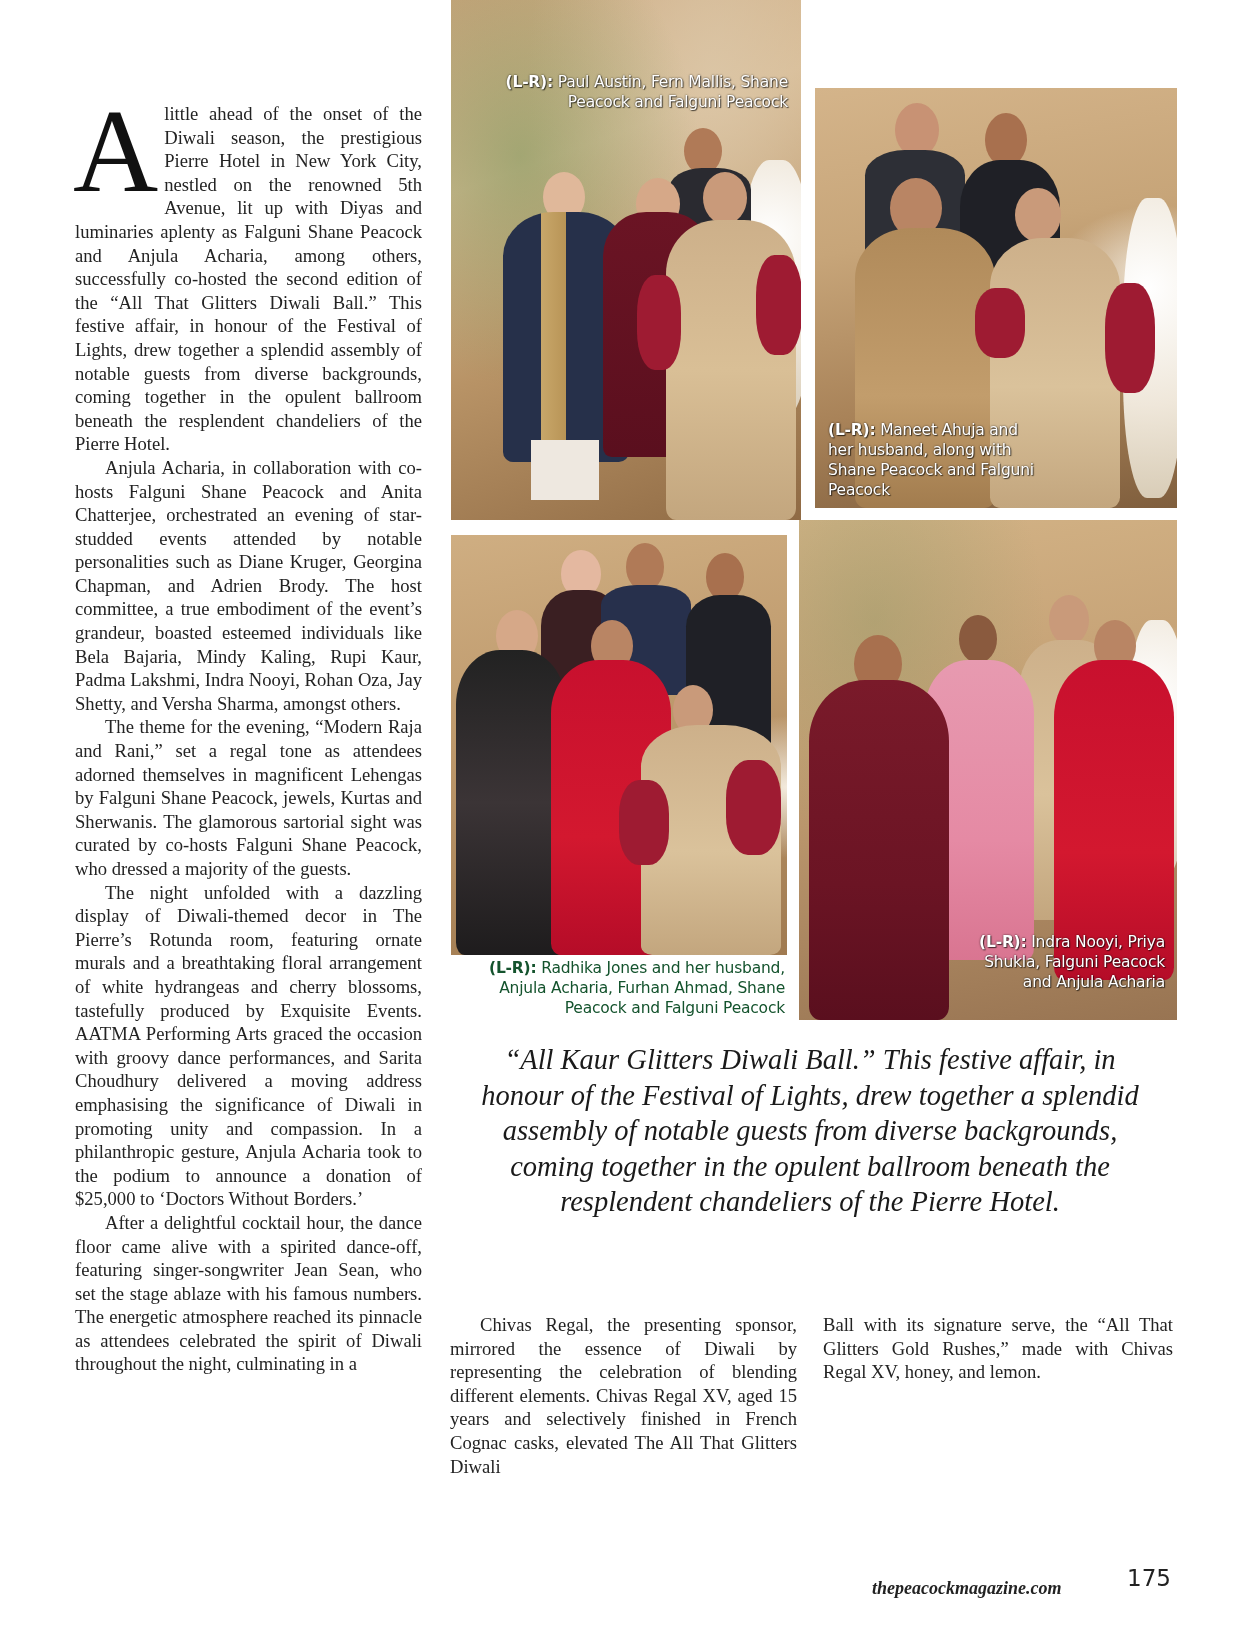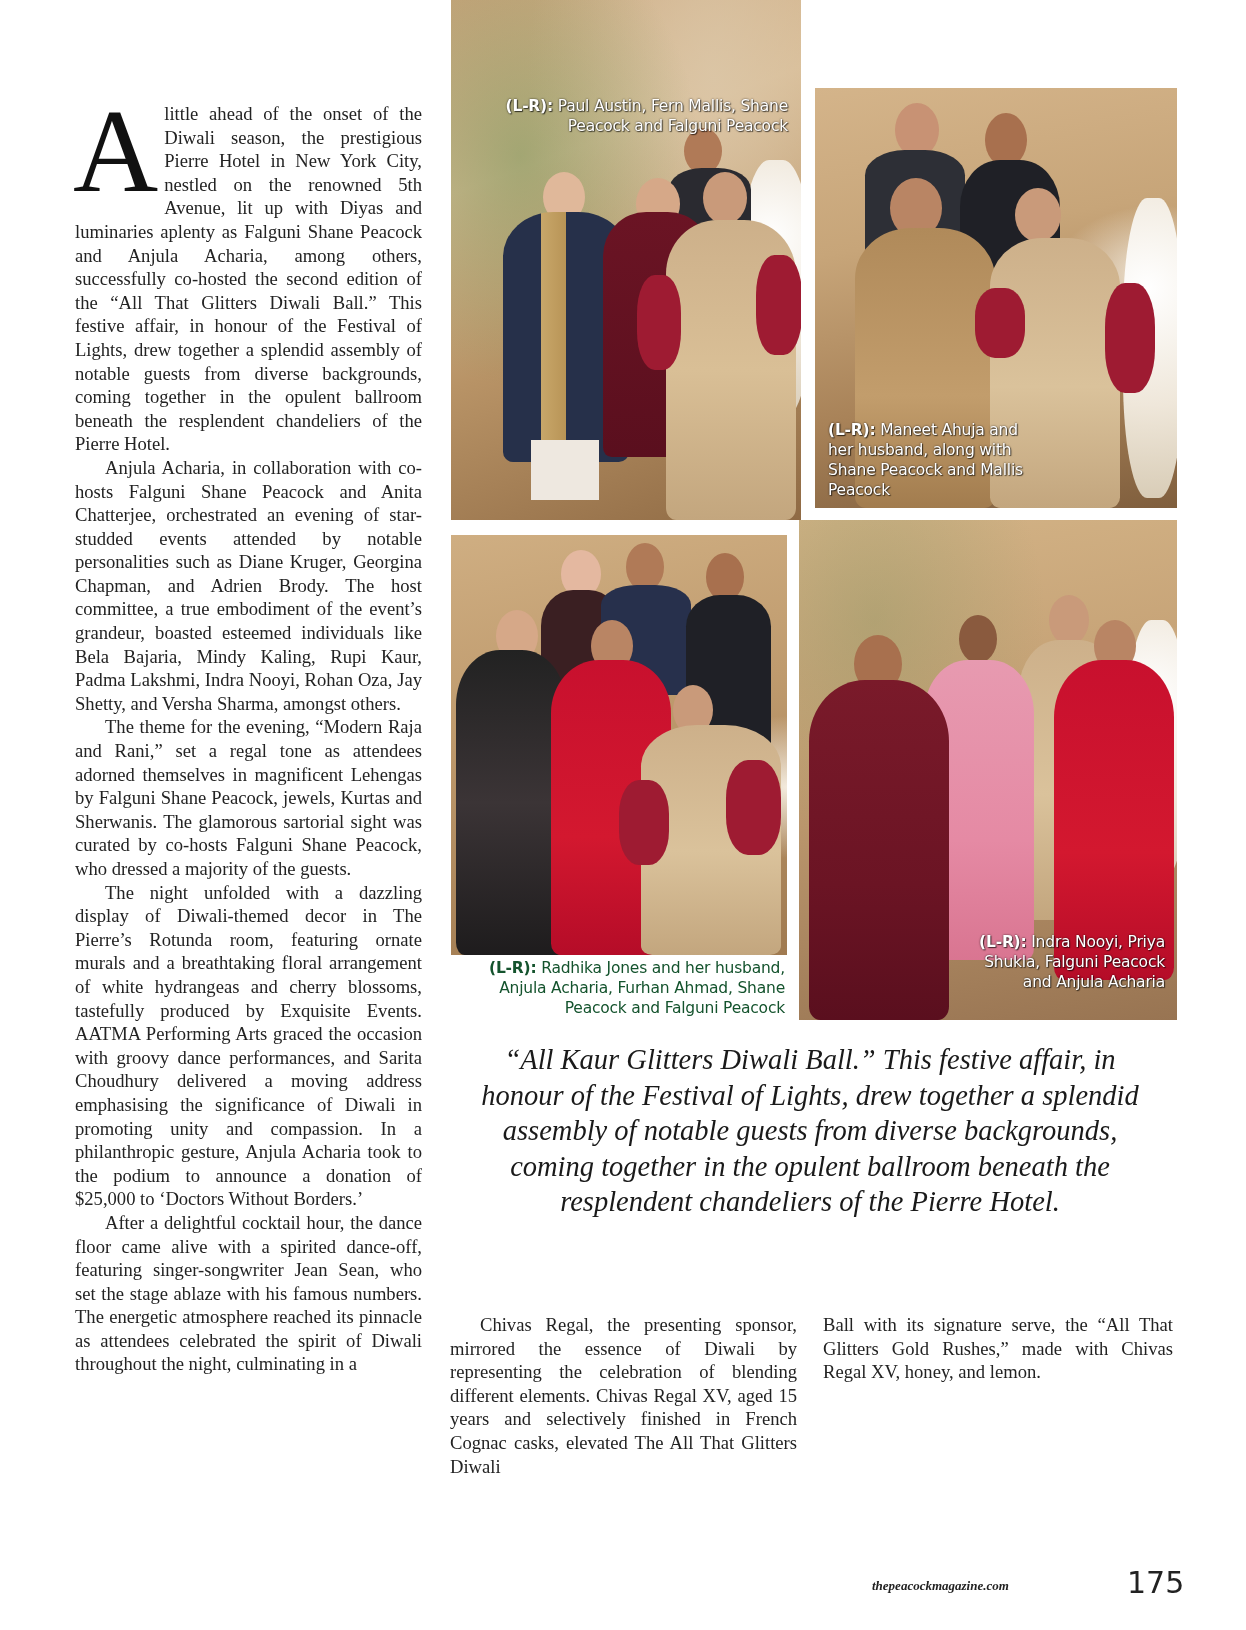--- a/index.html
+++ b/index.html
@@ -71,46 +71,46 @@
       position: absolute;
       font-family: "DejaVu Sans", "Liberation Sans", sans-serif;
       font-size: 15.5px;
       line-height: 20px;
       letter-spacing: -0.2px;
     }
     .caption .lr { font-weight: bold; }
     .caption.on-photo { color: #fff; text-shadow: 0 0 2px rgba(0,0,0,0.75), 1px 1px 1px rgba(0,0,0,0.6); }
     .caption.on-white { color: #14532d; }
 
-    #caption-1 { left: 470px; top: 72px; width: 318px; text-align: right; margin-top: 24px; }
+    #caption-1 { left: 470px; top: 72px; width: 318px; text-align: right; }
     #caption-2 { left: 828px; top: 420px; width: 210px; text-align: left; }
     #caption-3 { left: 455px; top: 958px; width: 330px; text-align: right; }
     #caption-4 { left: 965px; top: 932px; width: 200px; text-align: right; }
 
     #pull-quote {
       position: absolute;
       left: 480px; top: 1042px; width: 660px;
       font-family: "Liberation Serif", "DejaVu Serif", serif;
       font-style: italic;
       font-size: 28.5px;
       line-height: 35.5px;
       text-align: center;
       color: #1a1a1a;
     }
 
     #footer-site {
       position: absolute; left: 872px; top: 1578px;
       font-family: "Liberation Serif", "DejaVu Serif", serif;
       font-style: italic; font-weight: bold;
-      font-size: 13px; color: #222;
+      font-size: 18px; color: #222;
     }
     #page-number {
       position: absolute; left: 1127px; top: 1565px;
       font-family: "DejaVu Sans", "Liberation Sans", sans-serif;
-      font-size: 30px; color: #222;
+      font-size: 23px; color: #222;
     }
     em.dish { font-style: italic; }
   </style>
 </head>
 <body>
 
 <div id="col-left" class="body-text">
   <p class="first"><span class="dropcap">A</span><span>little ahead of the onset of the Diwali season, the prestigious Pierre Hotel in New York City, nestled on the renowned 5th Avenue, lit up with Diyas and luminaries aplenty as Falguni Shane Peacock and Anjula Acharia, among others, successfully co-hosted the second edition of the “All That Glitters Diwali Ball.” This festive affair, in honour of the Festival of Lights, drew together a splendid assembly of notable guests from diverse backgrounds, coming together in the opulent ballroom beneath the resplendent chandeliers of the Pierre Hotel.</span></p>
   <p>Anjula Acharia, in collaboration with co-hosts Falguni Shane Peacock and Anita Chatterjee, orchestrated an evening of star-studded events attended by notable personalities such as Diane Kruger, Georgina Chapman, and Adrien Brody. The host committee, a true embodiment of the event’s grandeur, boasted esteemed individuals like Bela Bajaria, Mindy Kaling, Rupi Kaur, Padma Lakshmi, Indra Nooyi, Rohan Oza, Jay Shetty, and Versha Sharma, amongst others.</p>
   <p>The theme for the evening, “Modern Raja and Rani,” set a regal tone as attendees adorned themselves in magnificent Lehengas by Falguni Shane Peacock, jewels, Kurtas and Sherwanis. The glamorous sartorial sight was curated by co-hosts Falguni Shane Peacock, who dressed a majority of the guests.</p>
@@ -151,21 +151,21 @@
   <div class="figure" style="left:145px;top:72px;width:100px;height:260px;background:#1f2026;"></div>
 
   <div class="head" style="left:75px;top:90px;width:52px;height:60px;background:#b98564;"></div>
   <div class="figure" style="left:40px;top:140px;width:140px;height:280px;background:linear-gradient(180deg,#b08a5a 0%,#c29d6c 60%,#a27c4e 100%);"></div>
 
   <div class="head" style="left:200px;top:100px;width:46px;height:54px;background:#c99a7a;"></div>
   <div class="figure" style="left:175px;top:150px;width:130px;height:270px;background:linear-gradient(180deg,#cdb08a 0%,#dac29b 55%,#c3a67e 100%);"></div>
   <div style="position:absolute;left:160px;top:200px;width:50px;height:70px;border-radius:40%;background:#9e1b32;"></div>
   <div style="position:absolute;left:290px;top:195px;width:50px;height:110px;border-radius:40%;background:#9e1b32;"></div>
 </div>
-<div id="caption-2" class="caption on-photo"><span class="lr">(L-R):</span><span> Maneet Ahuja and her husband, along with Shane Peacock and Mallis Peacock</span></div>
+<div id="caption-2" class="caption on-photo"><span class="lr">(L-R):</span><span> Maneet Ahuja and her husband, along with Shane Peacock and Falguni Peacock</span></div>
 
 <div id="photo-3" class="photo">
   <div class="bg"></div>
 
   <div class="head" style="left:110px;top:15px;width:40px;height:48px;background:#e4b8a0;"></div>
   <div class="figure" style="left:90px;top:55px;width:80px;height:200px;background:#3a1f22;"></div>
   <div class="head" style="left:175px;top:8px;width:38px;height:48px;background:#b07a57;"></div>
   <div class="figure" style="left:150px;top:50px;width:90px;height:110px;background:#27304c;"></div>
   <div class="head" style="left:255px;top:18px;width:38px;height:48px;background:#a8704e;"></div>
   <div class="figure" style="left:235px;top:60px;width:85px;height:175px;background:#1f2026;"></div>

